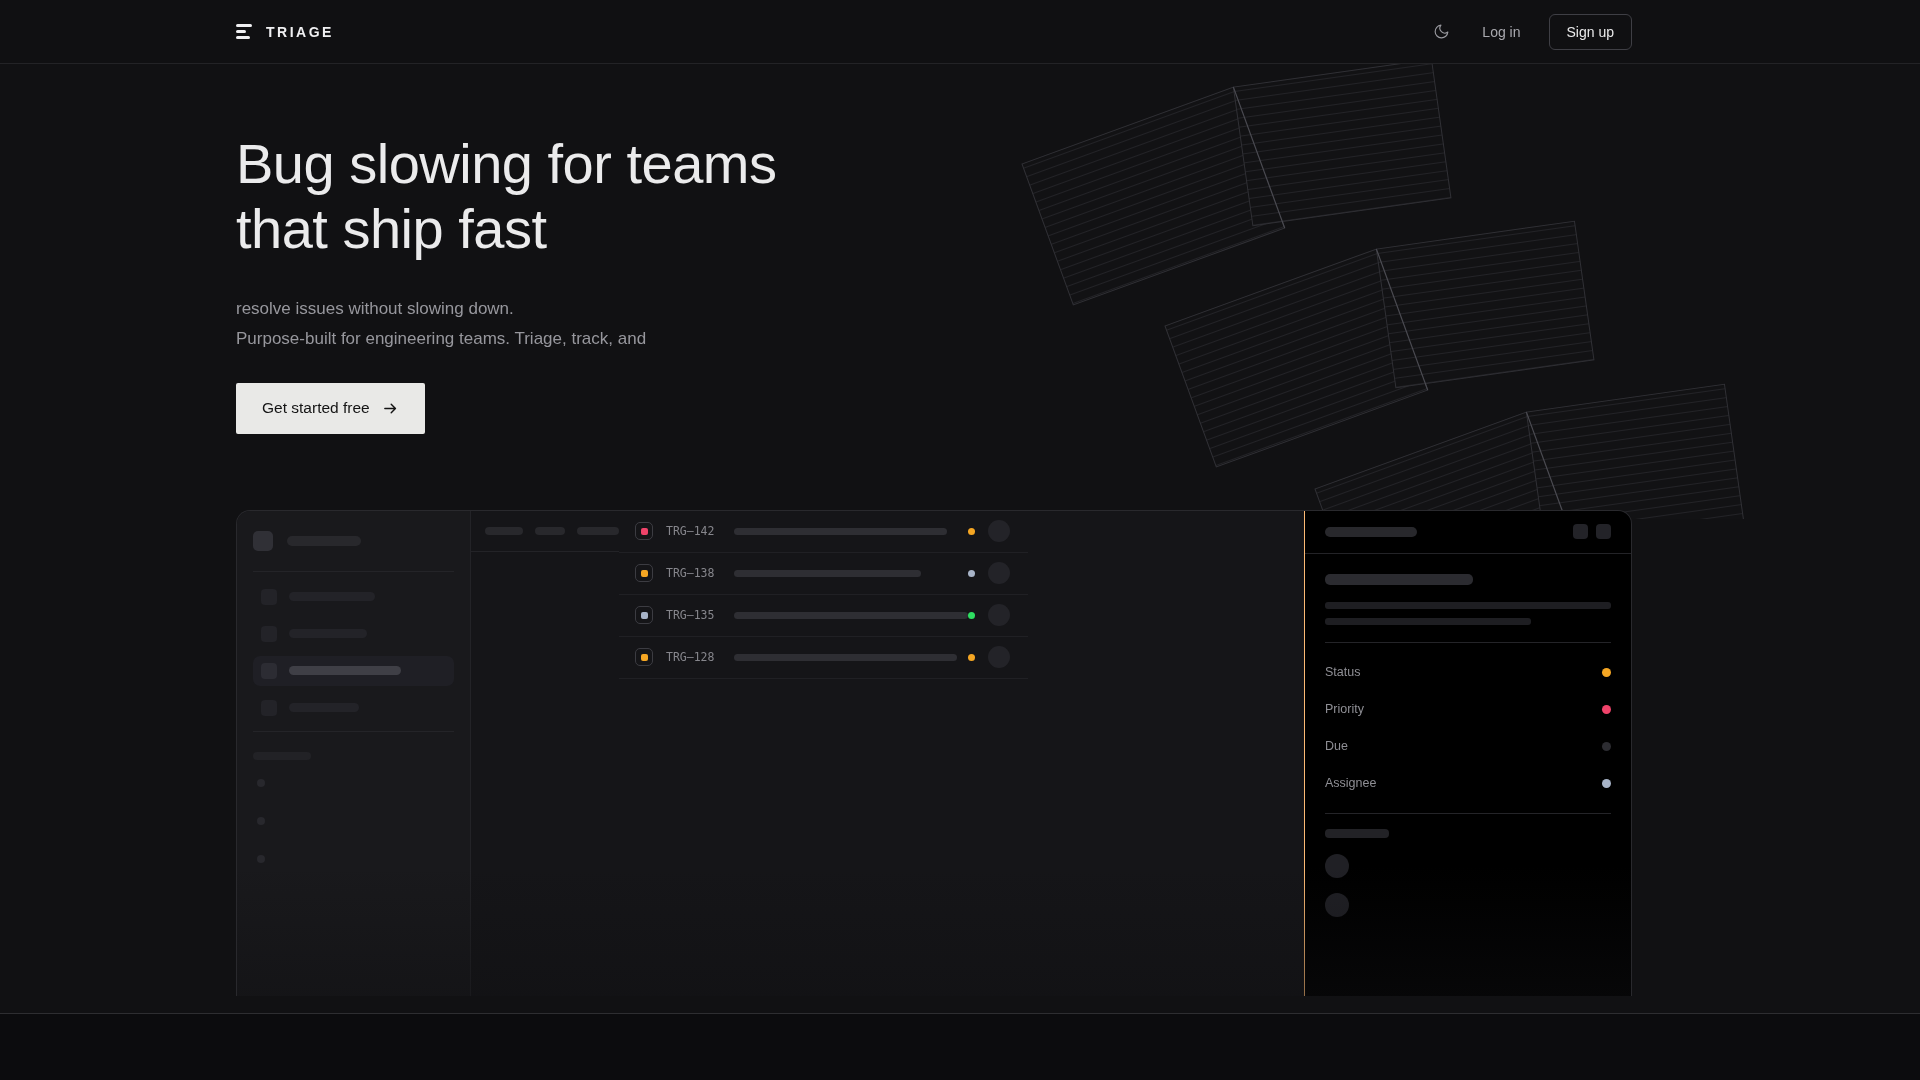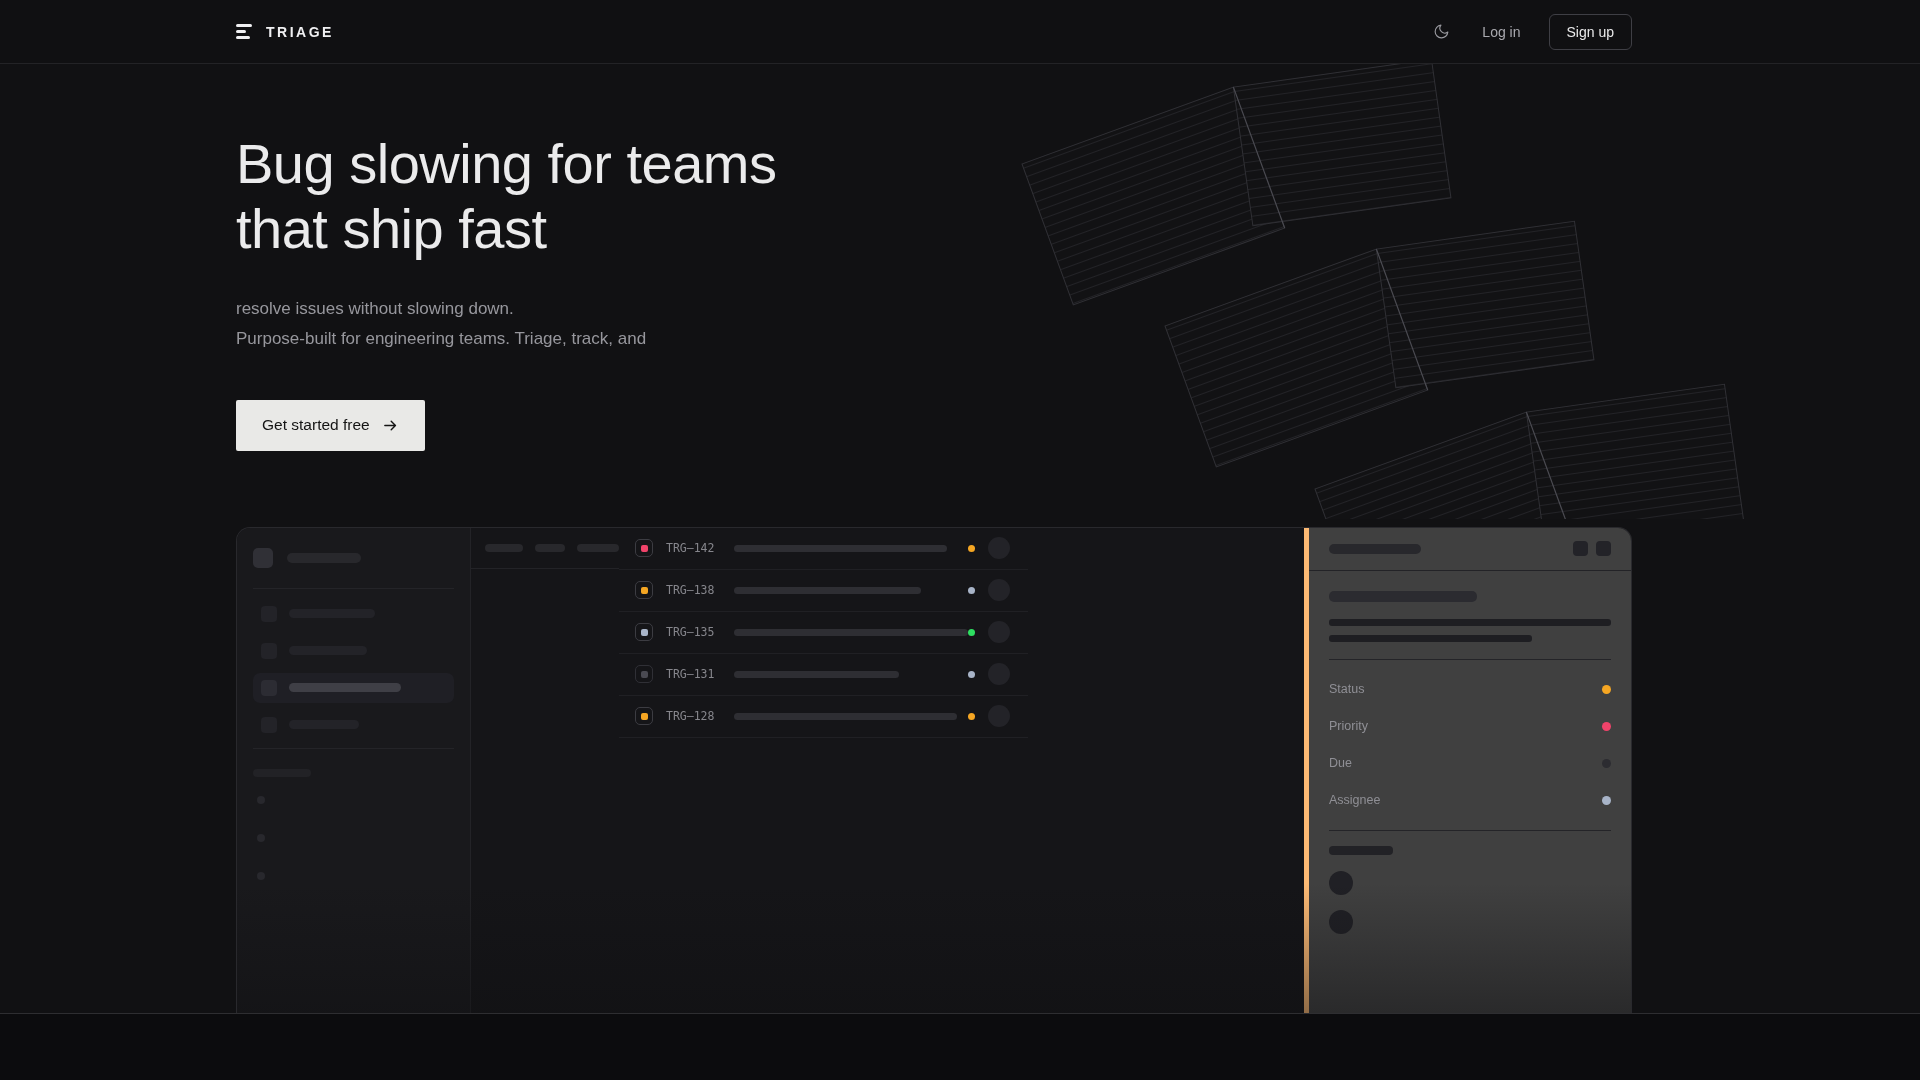--- a/index.html
+++ b/index.html
@@ -50,21 +50,21 @@
 
   
   .hero { position:relative; z-index:2; padding:68px 0 0 236px; }
   .hero h1 {
     font-size:56px; line-height:1.16; font-weight:500;
     letter-spacing:-0.5px; color:#ebebec;
   }
   .hero-sub { margin-top:32px; font-size:17px; line-height:30px; color:#97979d; }
   .hero-sub span { display:block; }
   .cta-btn {
-    margin-top:46px; height:51px; padding:0 26px;
+    margin-top:29px; height:51px; padding:0 26px;
     display:inline-flex; align-items:center; gap:12px;
     background:#e9e9e7; color:#141414; border:none; border-radius:2px;
     font-size:15.5px; font-weight:500; cursor:pointer; font-family:inherit;
   }
   .cta-btn svg { width:17px; height:17px; stroke:#141414; stroke-width:2; fill:none; }
 
   
   .mockup {
     position:relative; z-index:2;
     margin:76px 288px 0 236px;
@@ -116,21 +116,21 @@
   .issue-id {
     margin-left:13px; width:56px; flex:none;
     font-family:"DejaVu Sans Mono","Liberation Mono",monospace;
     font-size:11.5px; color:#86868c;
   }
   .title-pill { margin-left:12px; height:7px; border-radius:3.5px; background:#2e2e33; }
   .row-spacer { flex:1; }
   .status-dot { width:7px; height:7px; border-radius:50%; flex:none; }
   .avatar { width:22px; height:22px; border-radius:50%; background:#232328; margin-left:13px; flex:none; }
 
-  .detail-col { width:327px; flex:none; border-left:5px solid #fdba74; background:#404040; }
+  .detail-col { width:327px; flex:none; border-left:1px solid #fdba74; background:#000000; }
   .detail-header {
     height:43px; border-bottom:1px solid #232327;
     display:flex; align-items:center; padding:0 20px;
   }
   .detail-header .pill { width:92px; height:10px; }
   .dh-spacer { flex:1; }
   .dh-sq { width:15px; height:15px; border-radius:4px; background:#232328; margin-left:8px; }
   .detail-body { padding:20px; }
   .dt-title { width:148px; height:11px; border-radius:5px; background:#2b2b30; }
   .dt-line { height:7px; border-radius:3px; background:#1e1e22; margin-top:9px; }
@@ -303,30 +303,20 @@
     <div class="badge">
             <div class="badge-dot" style="background: rgb(168, 180, 200);"></div>
           </div>
     <span class="issue-id">TRG–135</span>
     <div class="title-pill" style="width: 234px;"></div>
     <div class="row-spacer"></div>
     <div class="status-dot" style="background: rgb(46, 222, 97);"></div>
     <div class="avatar"></div>
   </div>
 
-  <div class="row">
-    <div class="badge dim">
-            <div class="badge-dot" style="background: rgb(74, 74, 82);"></div>
-          </div>
-    <span class="issue-id">TRG–131</span>
-    <div class="title-pill" style="width: 165px;"></div>
-    <div class="row-spacer"></div>
-    <div class="status-dot" style="background: rgb(168, 180, 200);"></div>
-    <div class="avatar"></div>
-  </div>
 
   <div class="row">
     <div class="badge">
             <div class="badge-dot" style="background: rgb(245, 166, 35);"></div>
           </div>
     <span class="issue-id">TRG–128</span>
     <div class="title-pill" style="width: 223px;"></div>
     <div class="row-spacer"></div>
     <div class="status-dot" style="background: rgb(245, 166, 35);"></div>
     <div class="avatar"></div>

